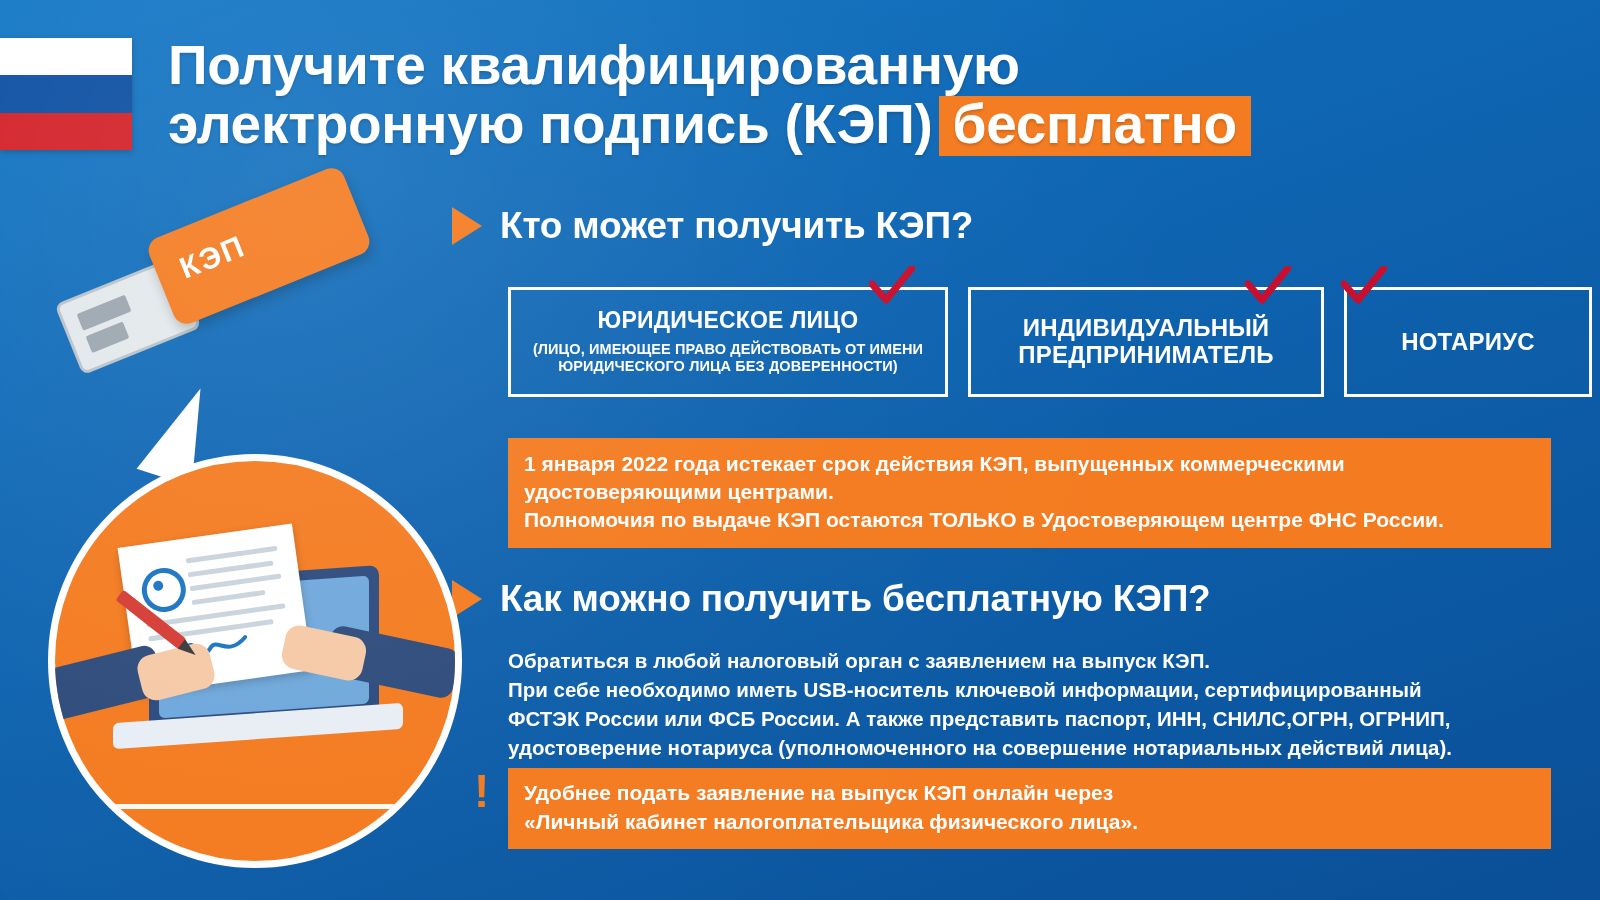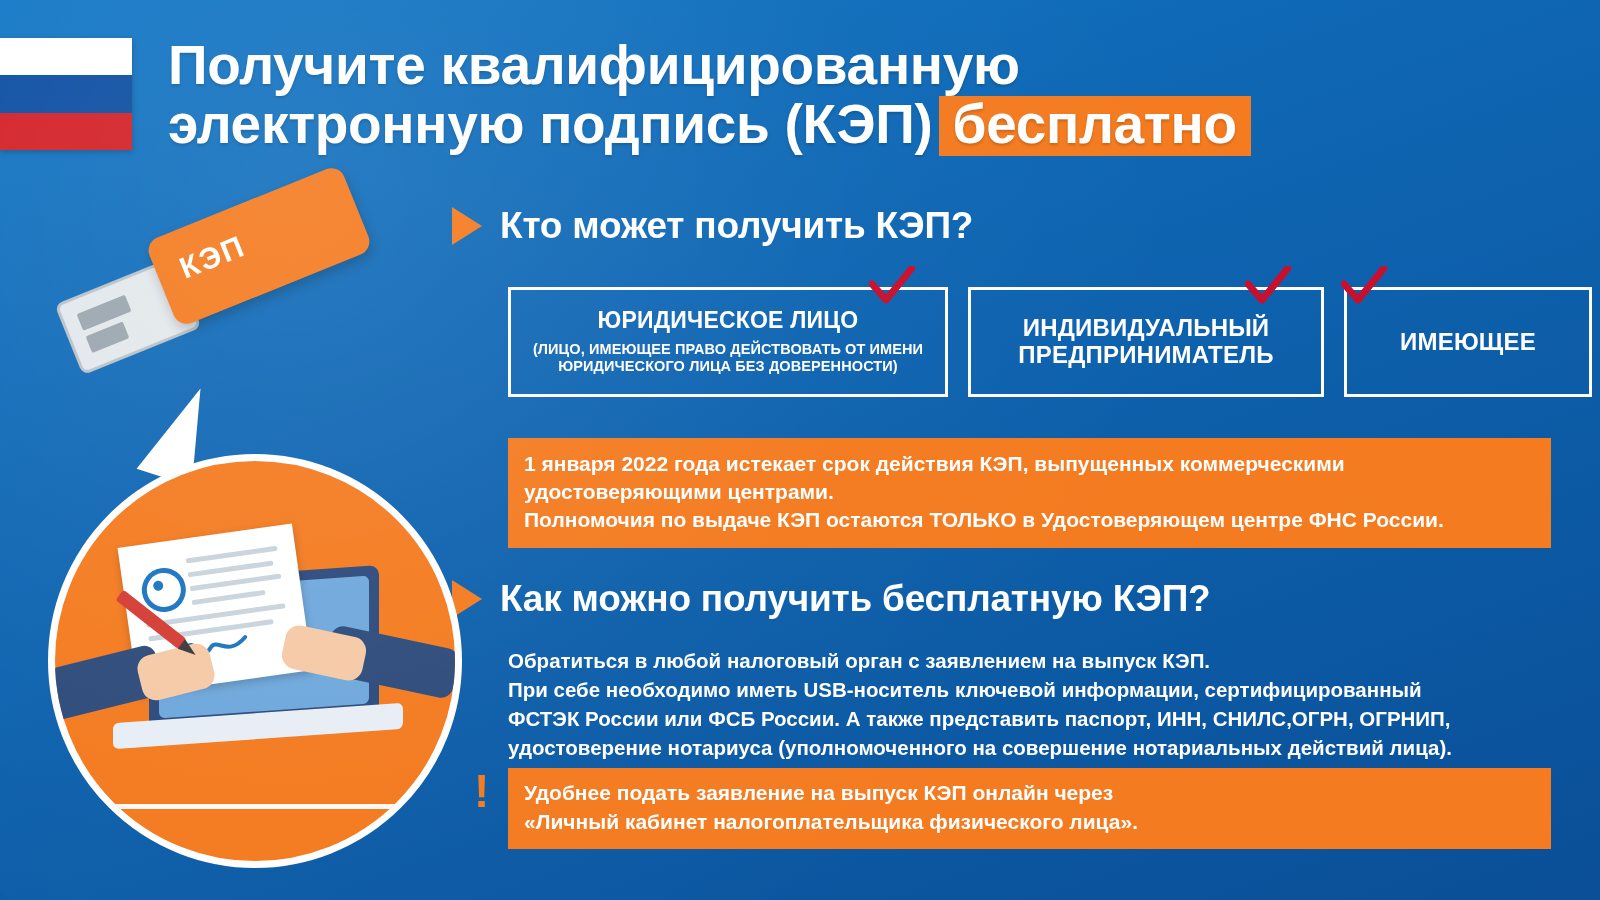--- a/index.html
+++ b/index.html
@@ -338,21 +338,21 @@
       <svg class="check" viewBox="0 0 46 40">
         <path d="M3 18 L17 34 L43 2" fill="none" stroke="#c8102e" stroke-width="7" stroke-linecap="round" stroke-linejoin="round"></path>
       </svg>
       <div class="title">ИНДИВИДУАЛЬНЫЙ ПРЕДПРИНИМАТЕЛЬ</div>
     </div>
 
     <div class="box" id="box-notary">
       <svg class="check" viewBox="0 0 46 40" style="right:auto; left:-6px;">
         <path d="M3 18 L17 34 L43 2" fill="none" stroke="#c8102e" stroke-width="7" stroke-linecap="round" stroke-linejoin="round"></path>
       </svg>
-      <div class="title">ИМЕЮЩЕЕ</div>
+      <div class="title">НОТАРИУС</div>
     </div>
 
   </div>
 
   <div class="bar" id="bar1">
     <span style="white-space:pre-line">1 января 2022 года истекает срок действия КЭП, выпущенных коммерческими удостоверяющими центрами.
 Полномочия по выдаче КЭП остаются ТОЛЬКО в Удостоверяющем центре ФНС России.</span>
   </div>
 
   <div class="sec-head" id="sec2">

